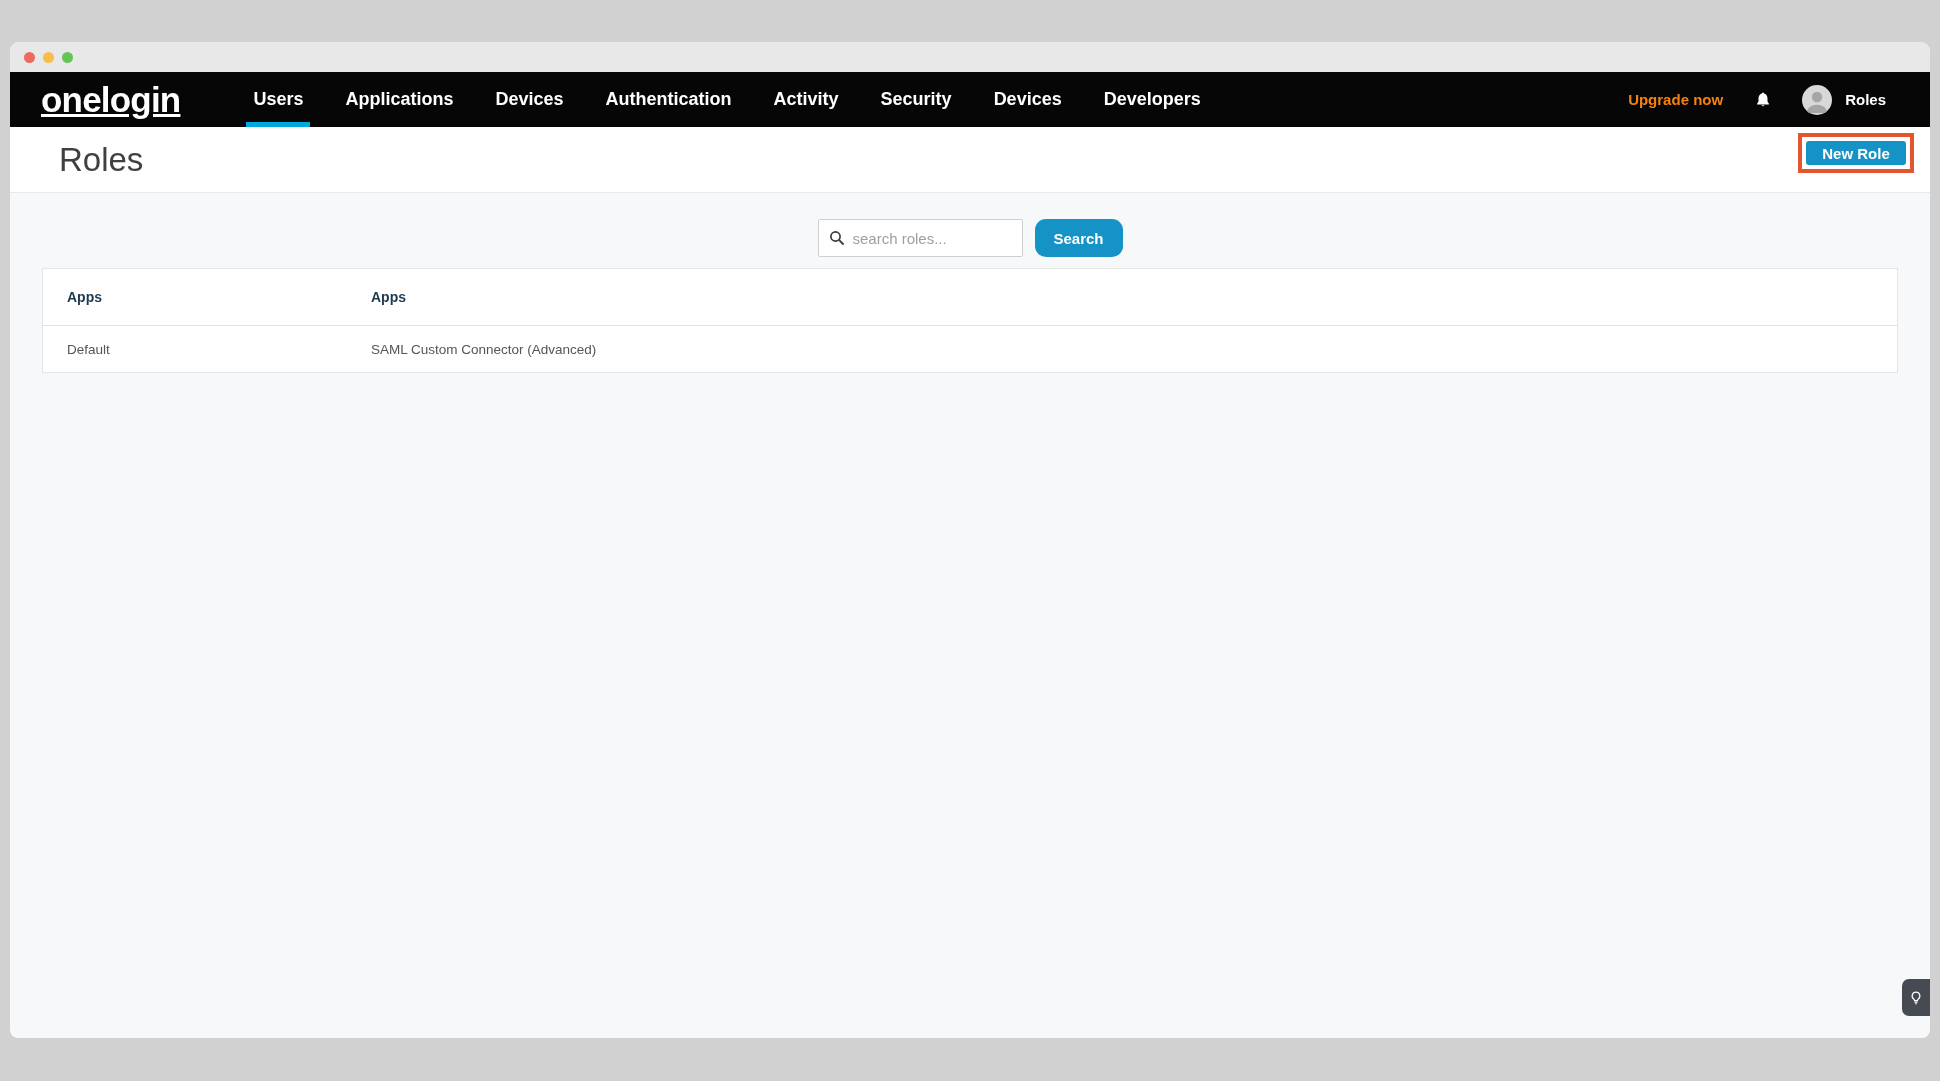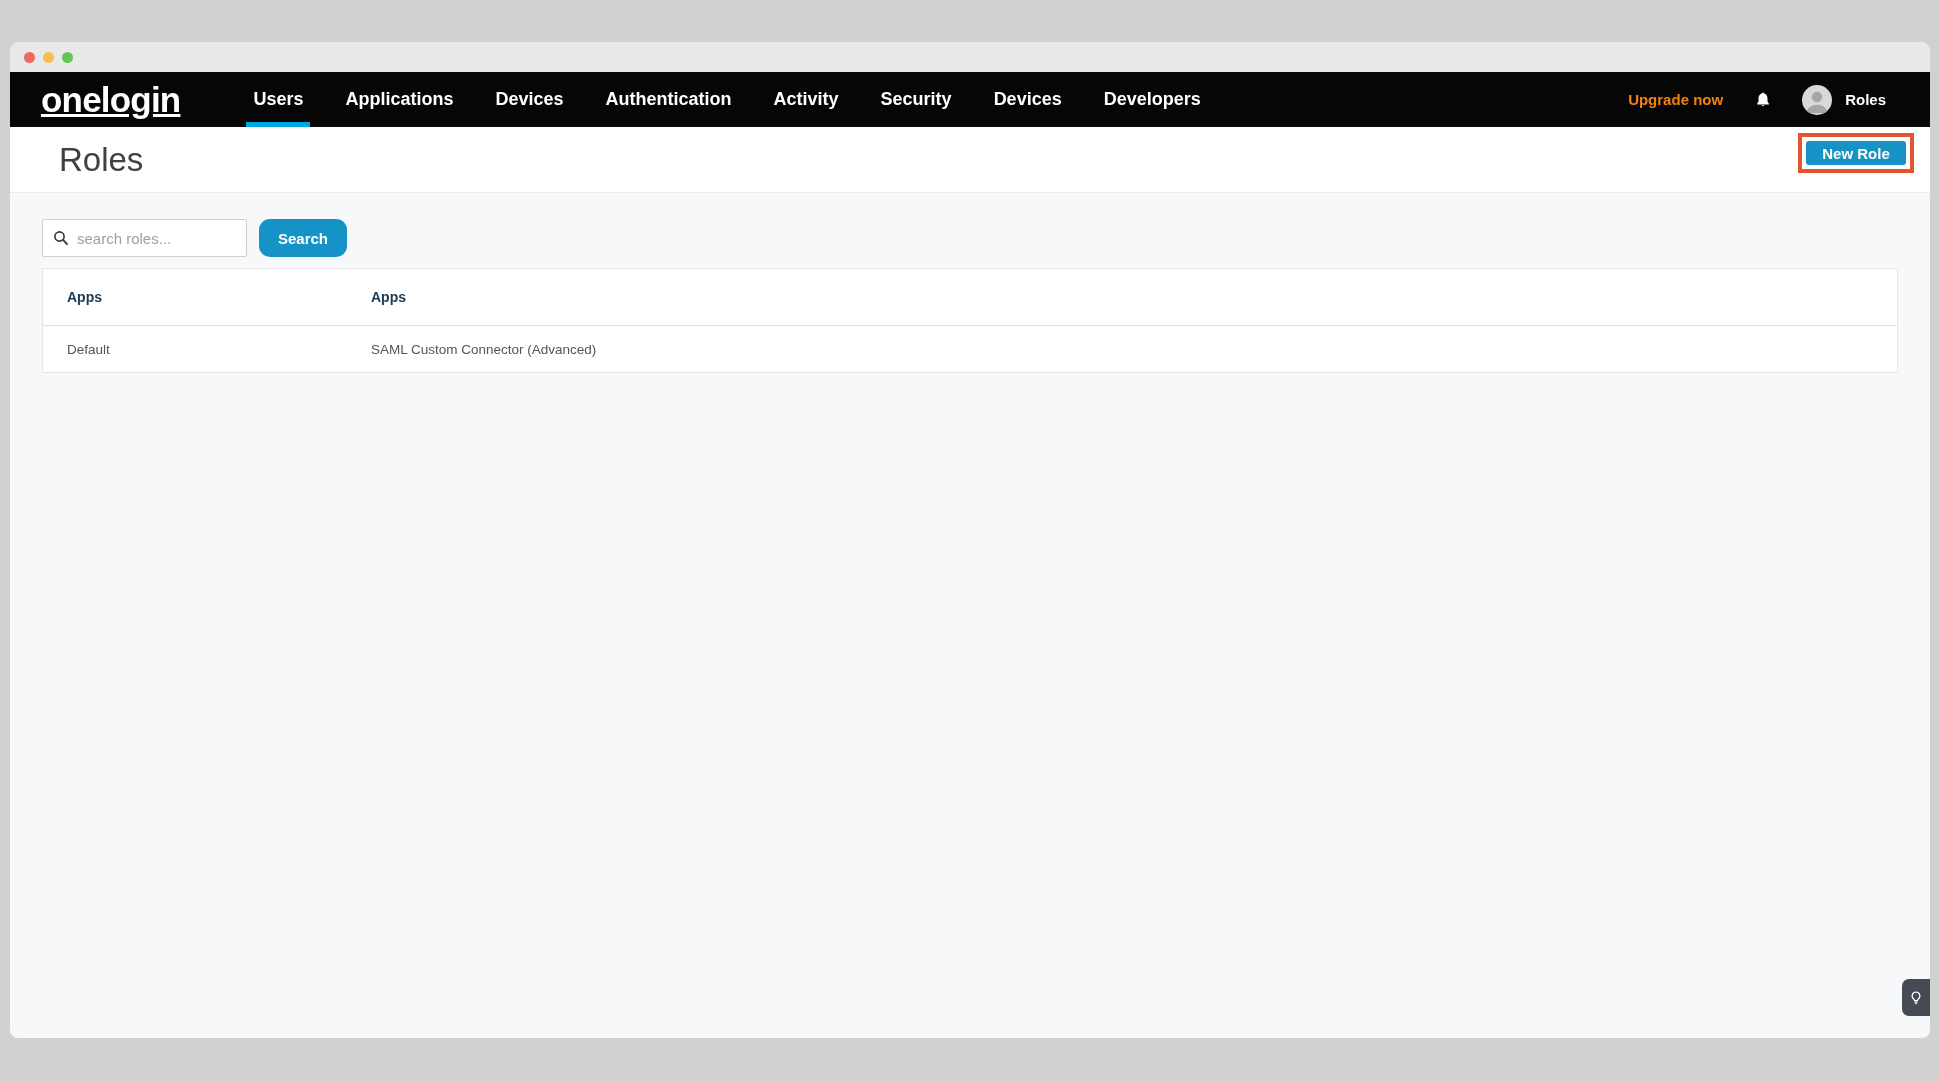--- a/index.html
+++ b/index.html
@@ -33,21 +33,21 @@
   
   .page-header { height:66px; background:#ffffff; border-bottom:1px solid #e9eaec; display:flex; align-items:center; padding-left:33px; position:relative; box-sizing:border-box; }
   .page-title { font-size:33px; font-weight:normal; color:#404040; margin:16px; }
   .annotation-box { position:absolute; right:16px; top:6px; border:4px solid #e2552e; padding:4px; }
 
   .btn-primary { background:#1593c6; color:#fff; border:none; border-radius:3px; font-weight:bold; font-size:15px; font-family:inherit; cursor:pointer; }
   .new-role-btn { width:100px; height:24px; }
 
   
   .content { position:relative; height:845px; padding:26px 32px 0; box-sizing:border-box; }
-  .search-row { display:flex; margin-bottom:11px; }
+  .search-row { display:flex; margin-bottom:11px;justify-content:center; }
   .search-field { position:relative; width:205px; height:38px; background:#fff; border:1px solid #cdd0d3; border-radius:2px; box-sizing:border-box; }
   .search-field input { border:none; outline:none; width:100%; height:100%; padding:0 8px 0 34px; font-size:15px; color:#444; background:transparent; font-family:inherit; box-sizing:border-box; }
   .search-field input::placeholder { color:#9aa0a5; }
   .search-icon { position:absolute; left:10px; top:50%; transform:translateY(-50%); display:flex; }
   .search-btn { width:88px; height:38px; margin-left:12px; border-radius:11px; }
 
   .card { background:#fff; border:1px solid #e3e5e7; }
   .thead { display:flex; align-items:center; height:56px; border-bottom:1px solid #dfe1e3; }
   .th { font-size:14px; font-weight:bold; color:#1d3a4f; }
   .trow { display:flex; align-items:center; height:46px; cursor:pointer; }

